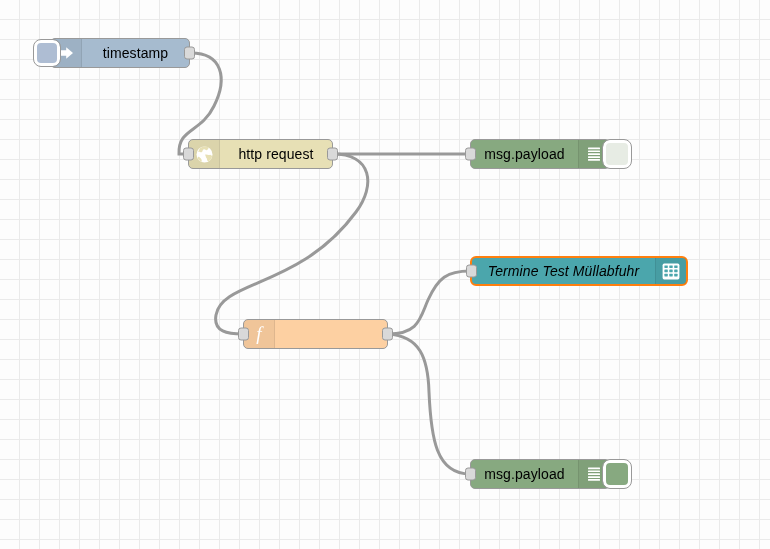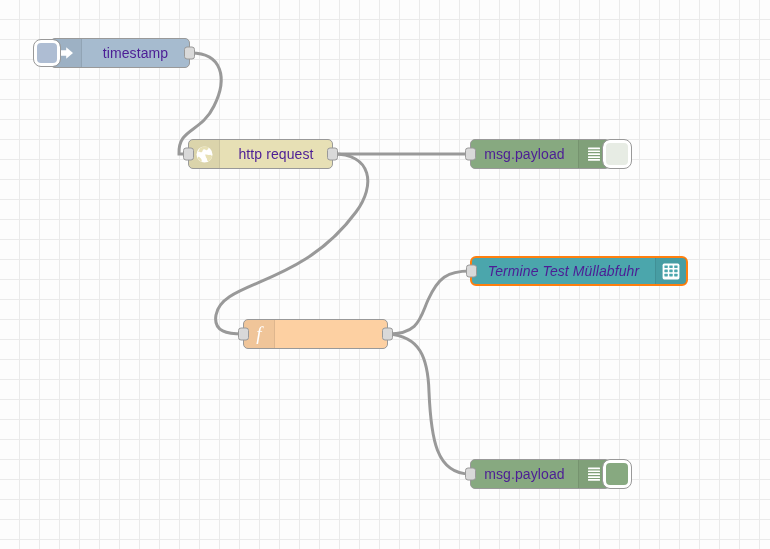--- a/index.html
+++ b/index.html
@@ -77,21 +77,21 @@
     border-radius: 0;
   }
 
   .node-label {
     flex: 1 1 auto;
     display: flex;
     align-items: center;
     justify-content: center;
     padding: 0 12px;
     font-size: 14px;
-    color: #4c1d95;
+    color: #000000;
     white-space: nowrap;
     letter-spacing: 0.1px;
   }
   .node-label.italic { font-style: italic; }
 
   
   .port {
     position: absolute;
     width: 11px;
     height: 13px;

